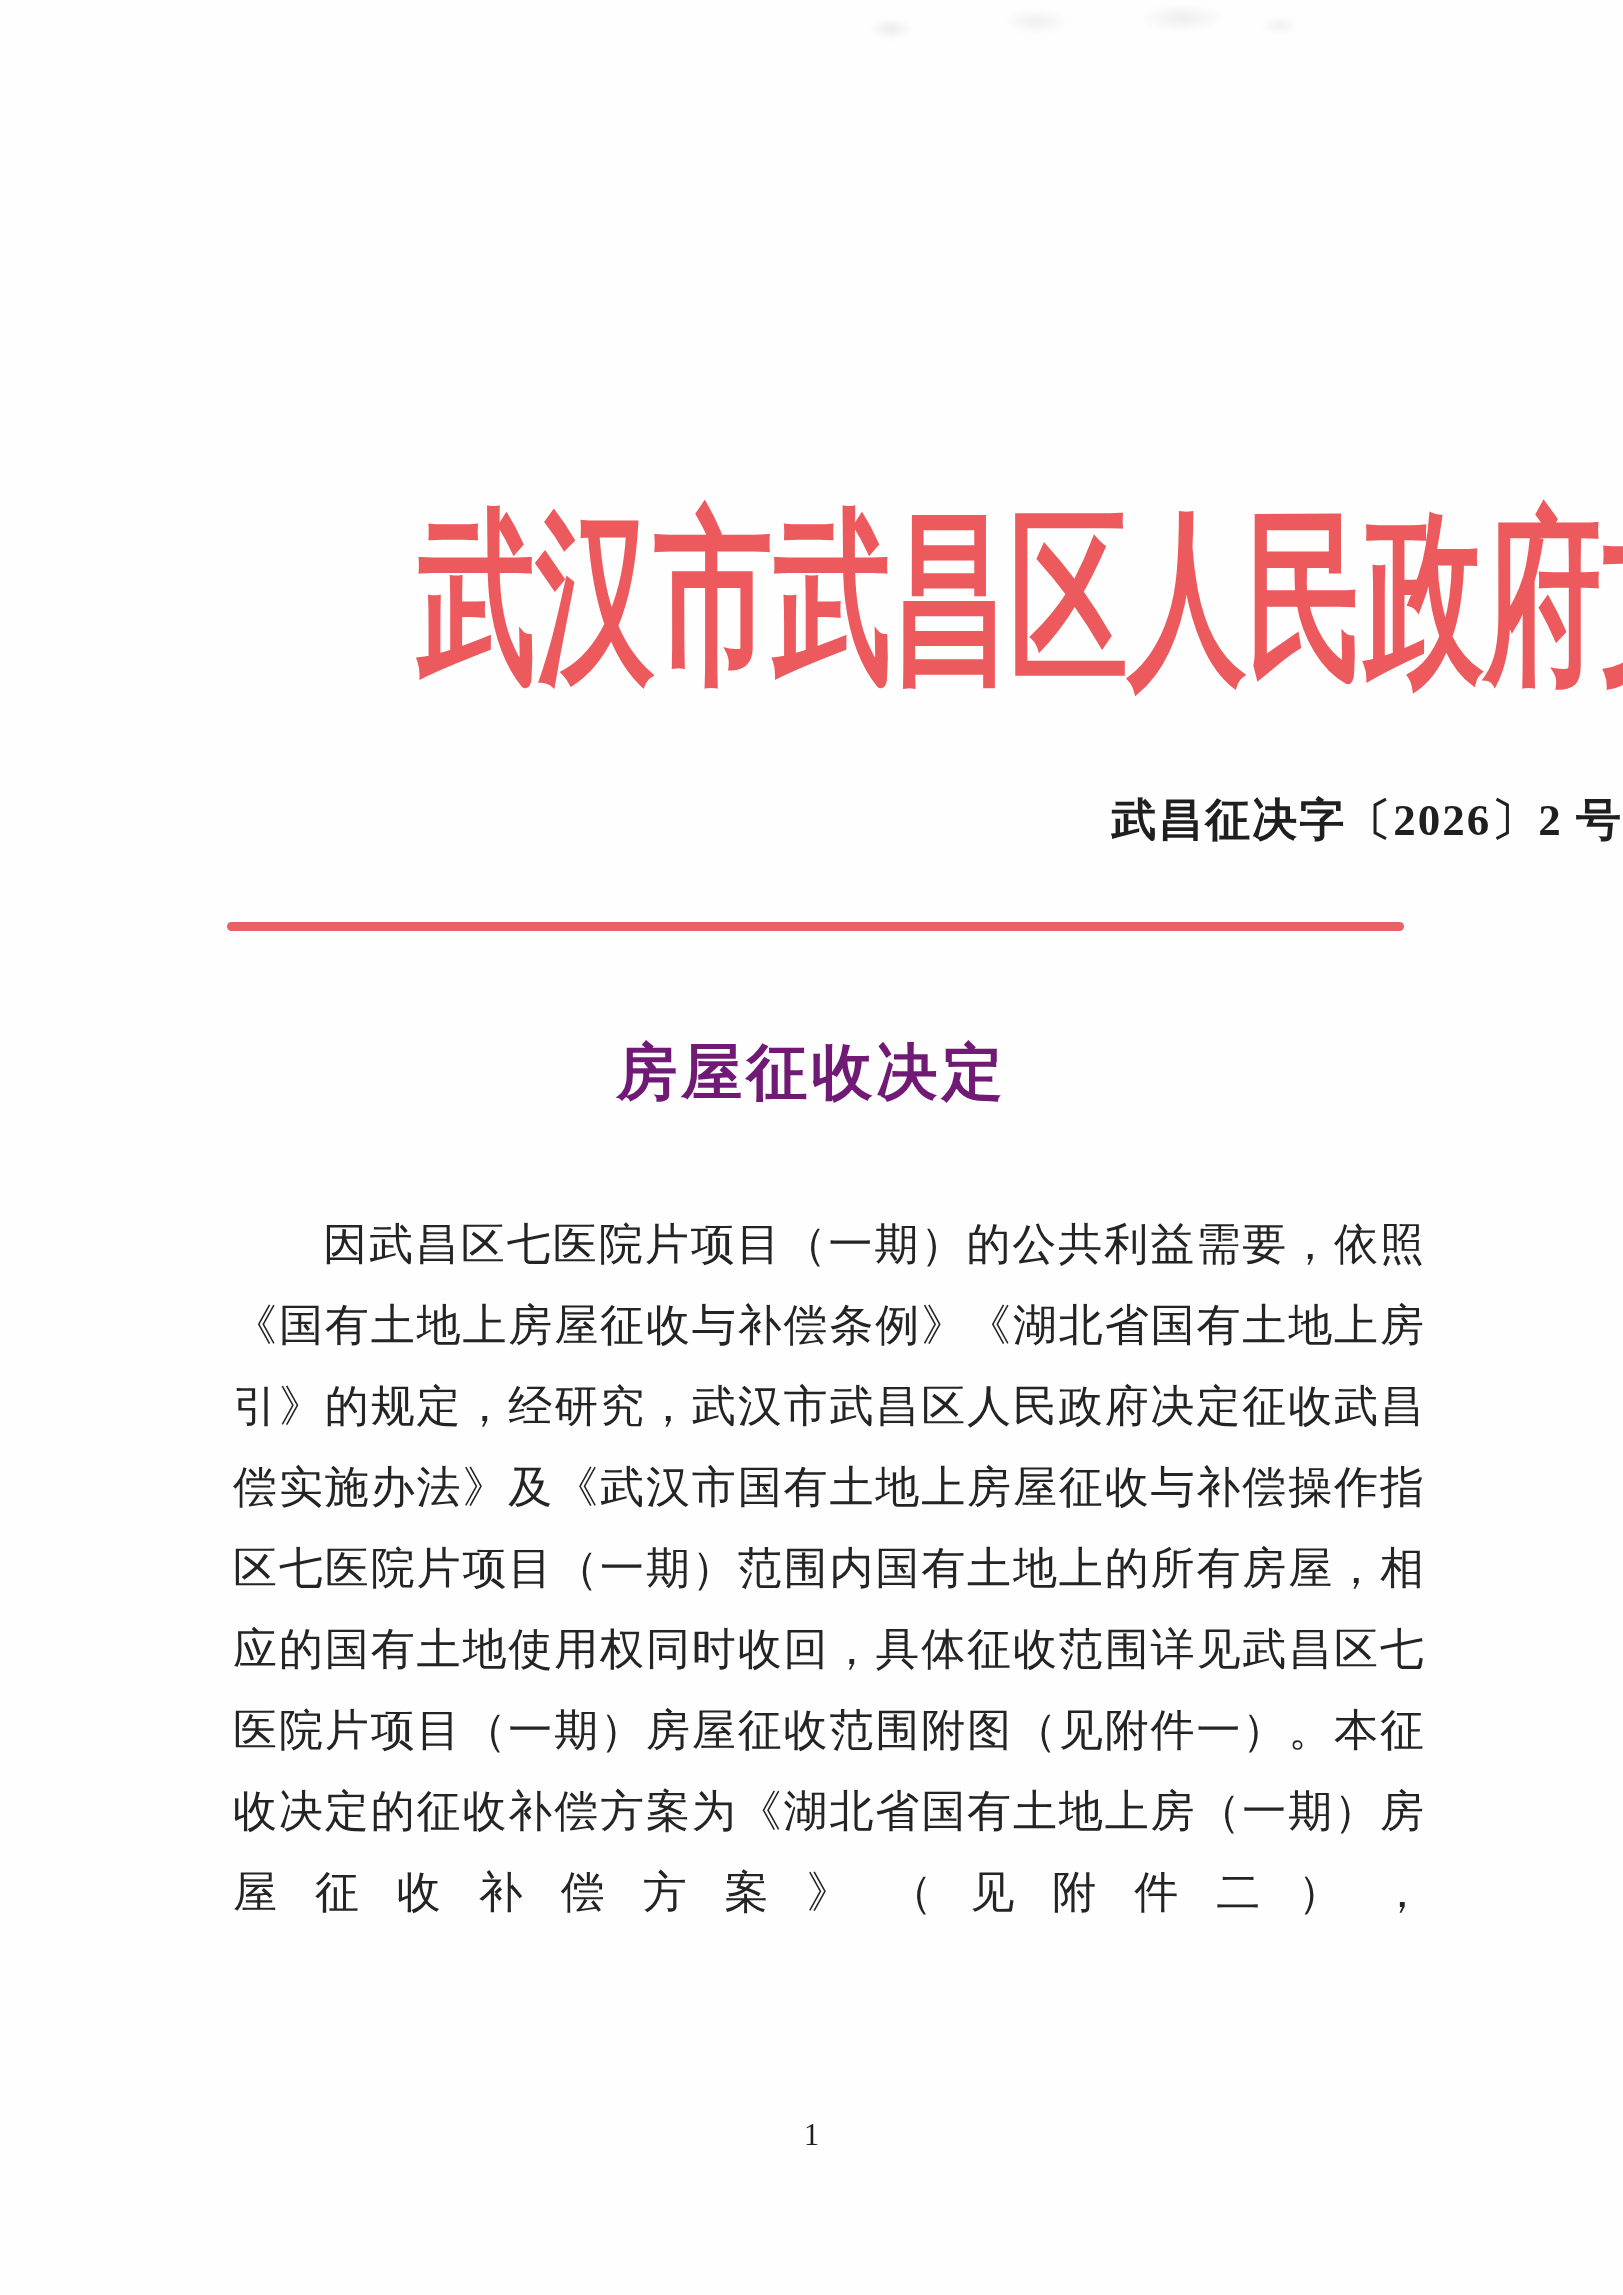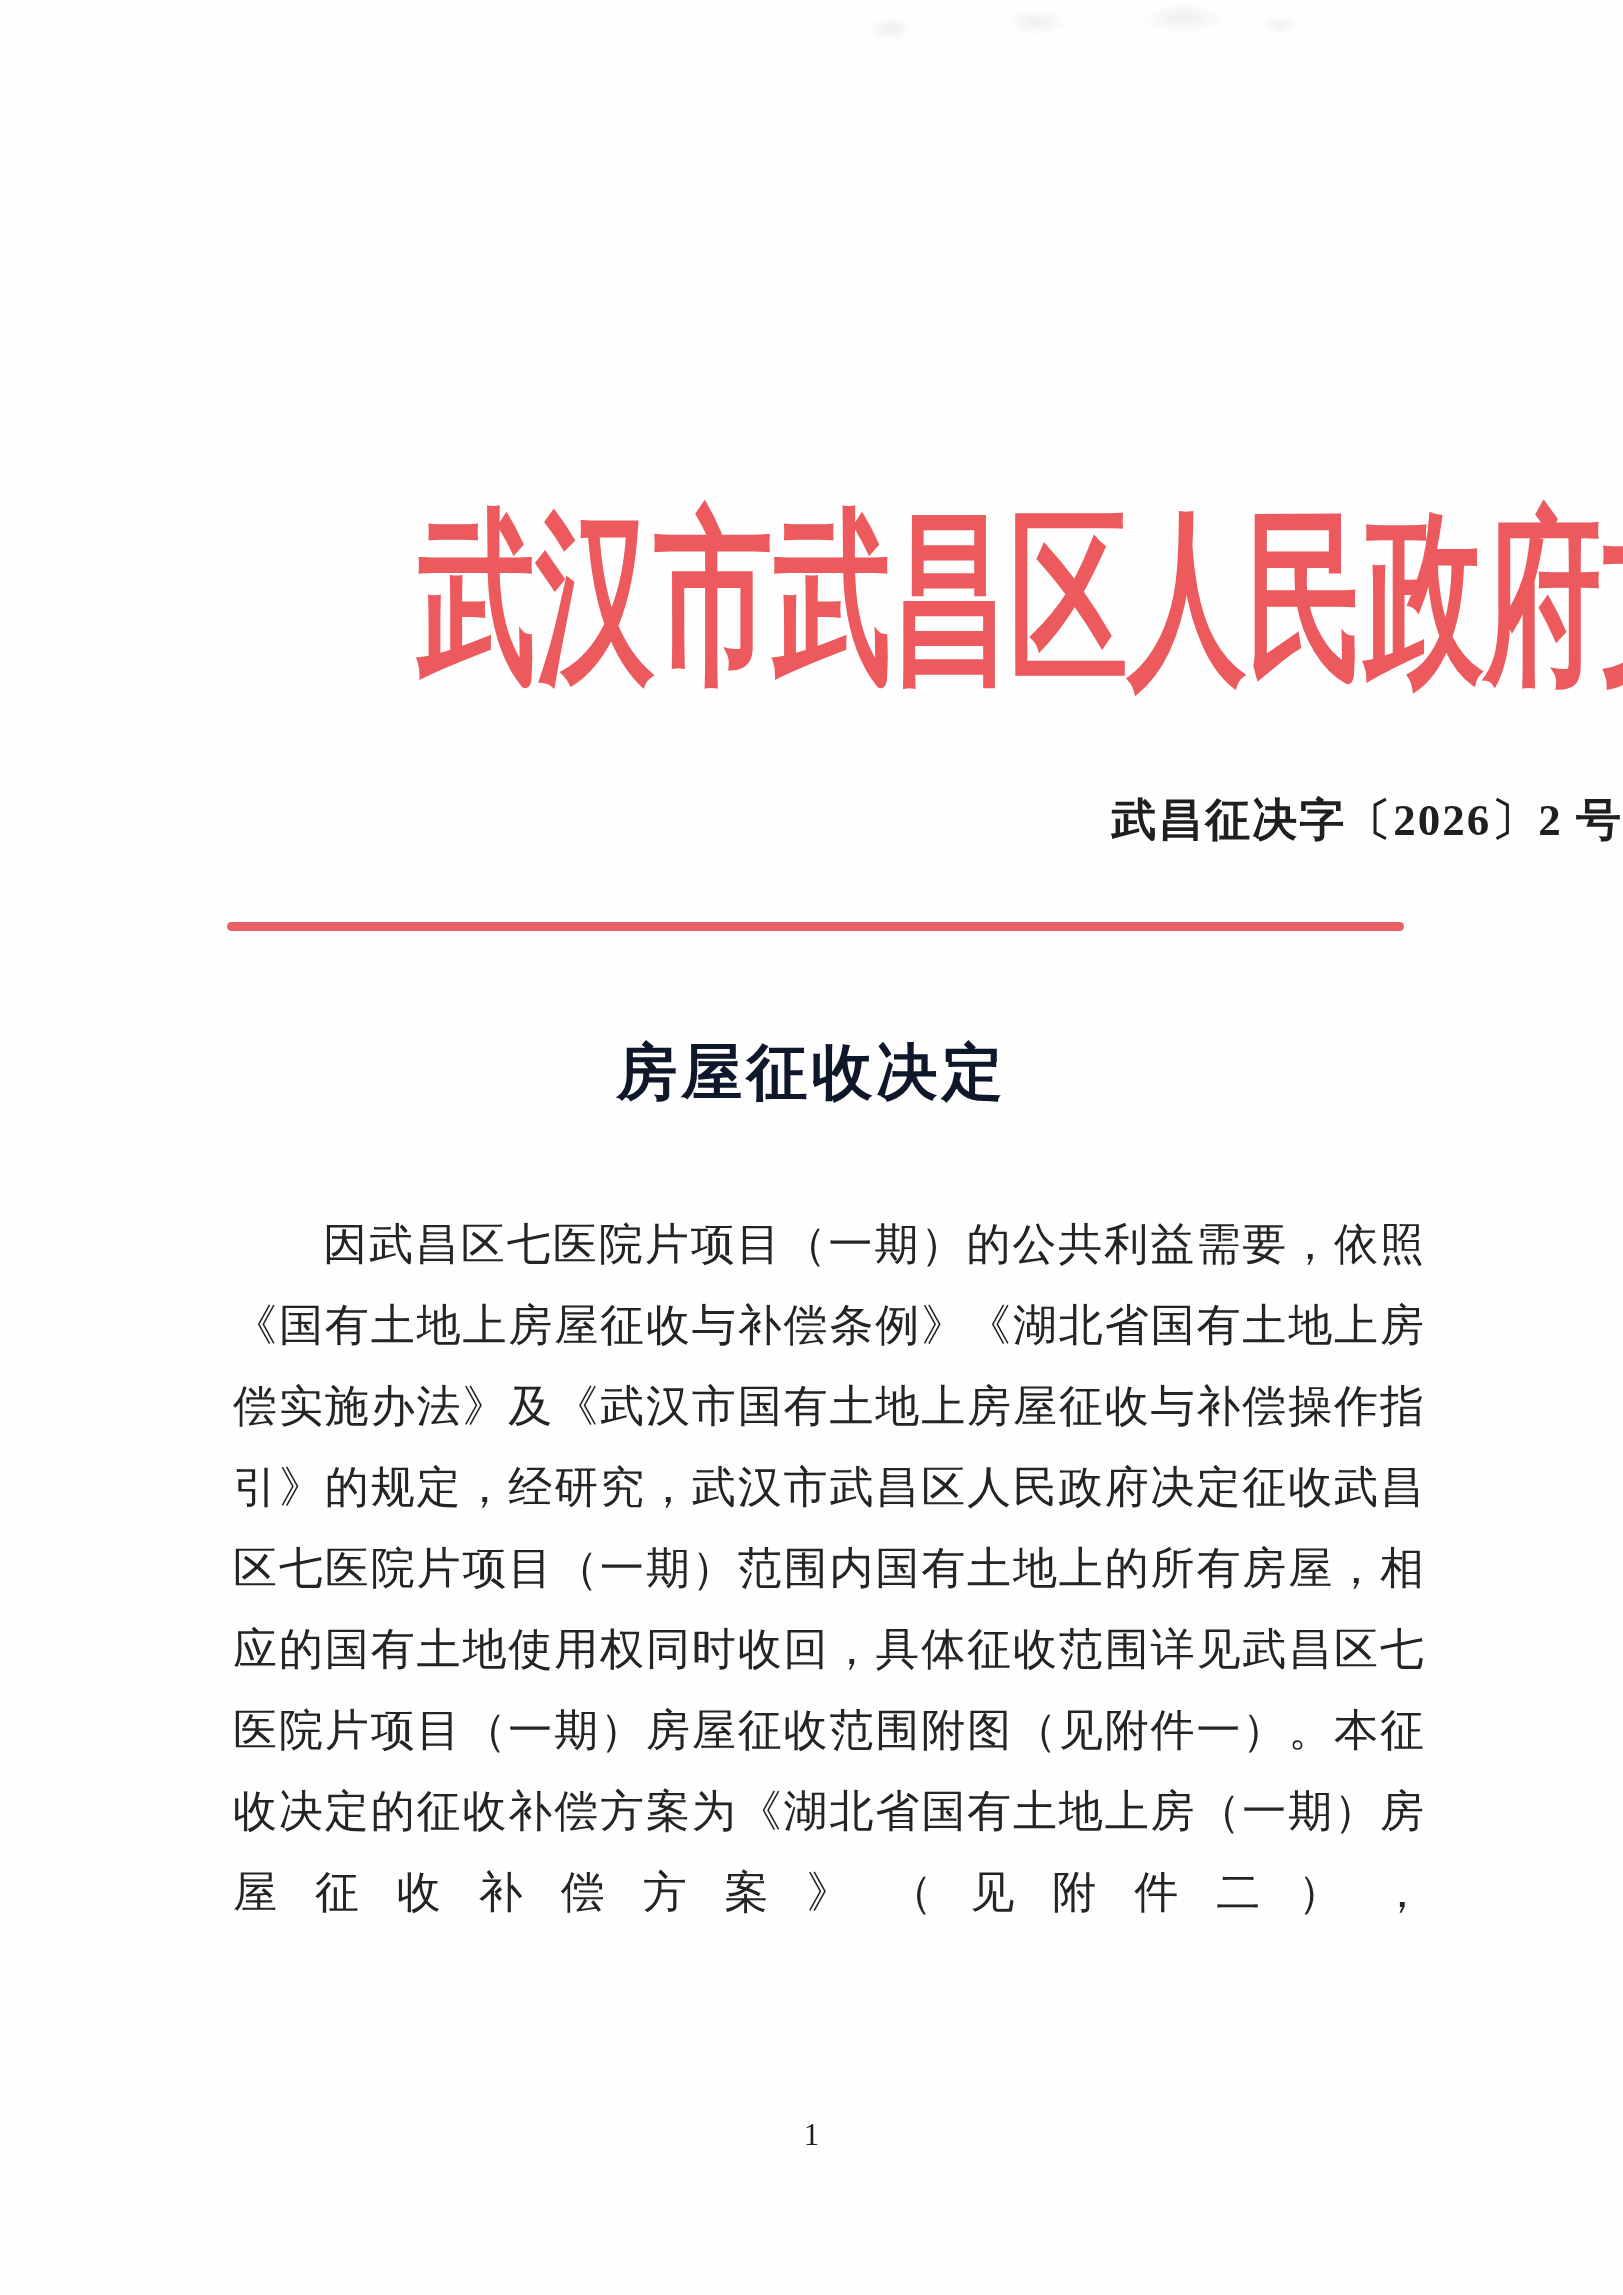--- a/index.html
+++ b/index.html
@@ -71,21 +71,21 @@
   }
   .doc-title {
     position: absolute;
     top: 1037px;
     left: 0;
     width: 100%;
     text-align: center;
     font-size: 61px;
     line-height: 72px;
     font-weight: 700;
-    color: #0f172a;
+    color: #701a75;
     letter-spacing: 4.1px;
     white-space: nowrap;
   }
   .body-text {
     position: absolute;
     left: 233px;
     top: 1204px;
     width: 1191px;
     font-size: 44px;
     color: #242424;
@@ -127,22 +127,22 @@
 
   <div class="doc-number">武昌征决字〔2026〕2 号</div>
 
   <div class="red-rule"></div>
 
   <div class="doc-title">房屋征收决定</div>
 
   <div class="body-text">
     <div class="body-line indent-first">因武昌区七医院片项目（一期）的公共利益需要，依照</div>
     <div class="body-line">《国有土地上房屋征收与补偿条例》《湖北省国有土地上房</div>
+    <div class="body-line">引》的规定，经研究，武汉市武昌区人民政府决定征收武昌</div>
     <div class="body-line">偿实施办法》及《武汉市国有土地上房屋征收与补偿操作指</div>
-    <div class="body-line">引》的规定，经研究，武汉市武昌区人民政府决定征收武昌</div>
     <div class="body-line">区七医院片项目（一期）范围内国有土地上的所有房屋，相</div>
     <div class="body-line">应的国有土地使用权同时收回，具体征收范围详见武昌区七</div>
     <div class="body-line">医院片项目（一期）房屋征收范围附图（见附件一）。本征</div>
     <div class="body-line">收决定的征收补偿方案为《湖北省国有土地上房（一期）房</div>
     <div class="body-line">屋征收补偿方案》（见附件二），应的国有土地使用权同时收回</div>
   </div>
 
   <div class="page-number">1</div>
 
 </div>

